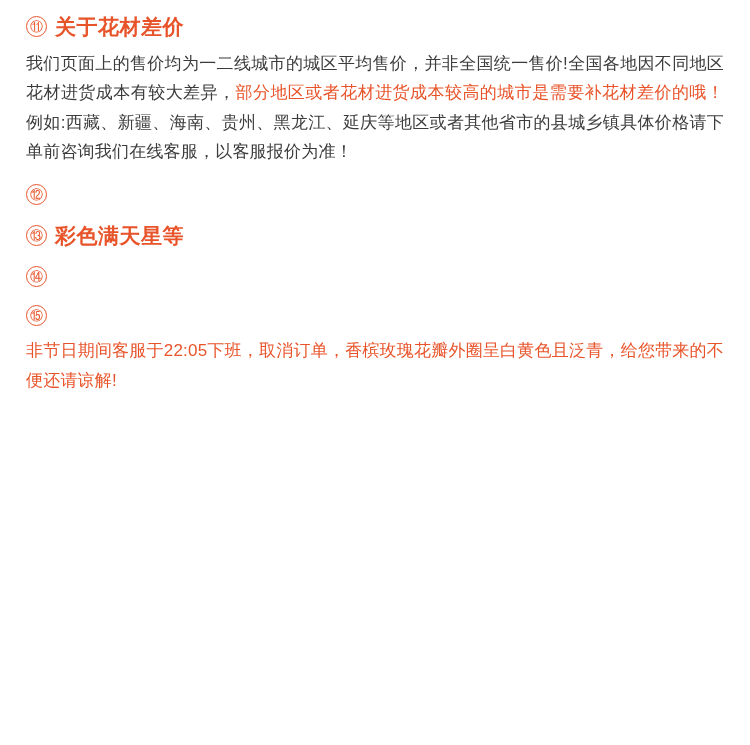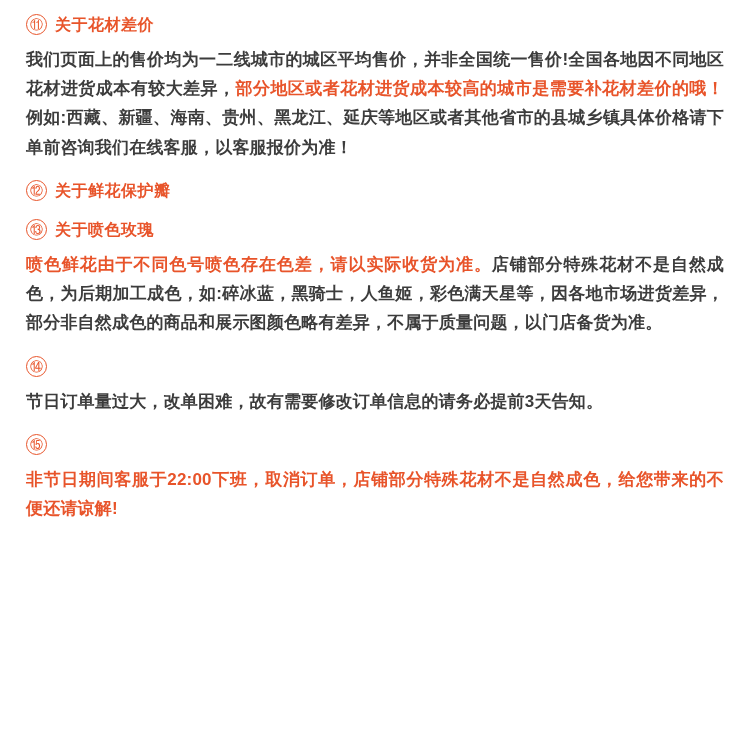--- a/index.html
+++ b/index.html
@@ -38,32 +38,31 @@
     border-radius: 50%;
     color: #e8542a;
     font-size: 13px;
     line-height: 19px;
     text-align: center;
     font-family: "DejaVu Sans", sans-serif;
     box-sizing: border-box;
   }
   .section-title {
     color: #e8542a;
-    font-size: 16px;
+    font-size: 21px;
     font-weight: bold;
     letter-spacing: 0.5px;
     line-height: 1.2;
   }
   .body-text {
     color: #444444;
     font-size: 17px;
     line-height: 1.72;
     text-align: justify;
     letter-spacing: 0.2px;
-    font-weight: bold;
   }
   .hl {
     color: #e8542a;
   }
   .dark {
     color: #3c3c3c;
   }
   .s1 { margin-bottom: 18px; }
   .s2 { margin-bottom: 18px; }
   .s3 { margin-bottom: 18px; }
@@ -81,45 +80,38 @@
       <div class="section-title">关于花材差价</div>
     </div>
     <div class="body-text">
       <span class="dark">我们页面上的售价均为一二线城市的城区平均售价，并非全国统一售价!全国各地因不同地区花材进货成本有较大差异，</span><span class="hl">部分地区或者花材进货成本较高的城市是需要补花材差价的哦！</span><span class="dark">例如:西藏、新疆、海南、贵州、黑龙江、延庆等地区或者其他省市的县城乡镇具体价格请下单前咨询我们在线客服，以客服报价为准！</span>
     </div>
   </div>
 
   <div class="section s2">
     <div class="section-head">
       <div class="num-badge">⑫</div>
-      <div class="section-title">关于鲜花保护瓣</div>
     </div>
   </div>
 
   <div class="section s3">
     <div class="section-head">
       <div class="num-badge">⑬</div>
-      <div class="section-title">关于喷色玫瑰</div>
-    </div>
-    <div class="body-text">
-      <span class="hl">喷色鲜花由于不同色号喷色存在色差，请以实际收货为准。</span><span class="dark">店铺部分特殊花材不是自然成色，为后期加工成色，如:碎冰蓝，黑骑士，人鱼姬，彩色满天星等，因各地市场进货差异，部分非自然成色的商品和展示图颜色略有差异，不属于质量问题，以门店备货为准。</span>
+      <div class="section-title">彩色满天星等</div>
     </div>
   </div>
 
   <div class="section s4">
     <div class="section-head">
       <div class="num-badge">⑭</div>
-    </div>
-    <div class="body-text">
-      <span class="dark">节日订单量过大，改单困难，故有需要修改订单信息的请务必提前3天告知。</span>
     </div>
   </div>
 
   <div class="section s5">
     <div class="section-head">
       <div class="num-badge">⑮</div>
     </div>
     <div class="body-text">
-      <span class="hl">非节日期间客服于22:00下班，取消订单，</span><span class="hl">店铺部分特殊花材不是自然成色</span><span class="hl">，给您带来的不便还请谅解!</span>
+      <span class="hl">非节日期间客服于22:05下班，取消订单，</span><span class="hl">香槟玫瑰花瓣外圈呈白黄色且泛青</span><span class="hl">，给您带来的不便还请谅解!</span>
     </div>
   </div>
 
 </div>
 
 </body></html>

